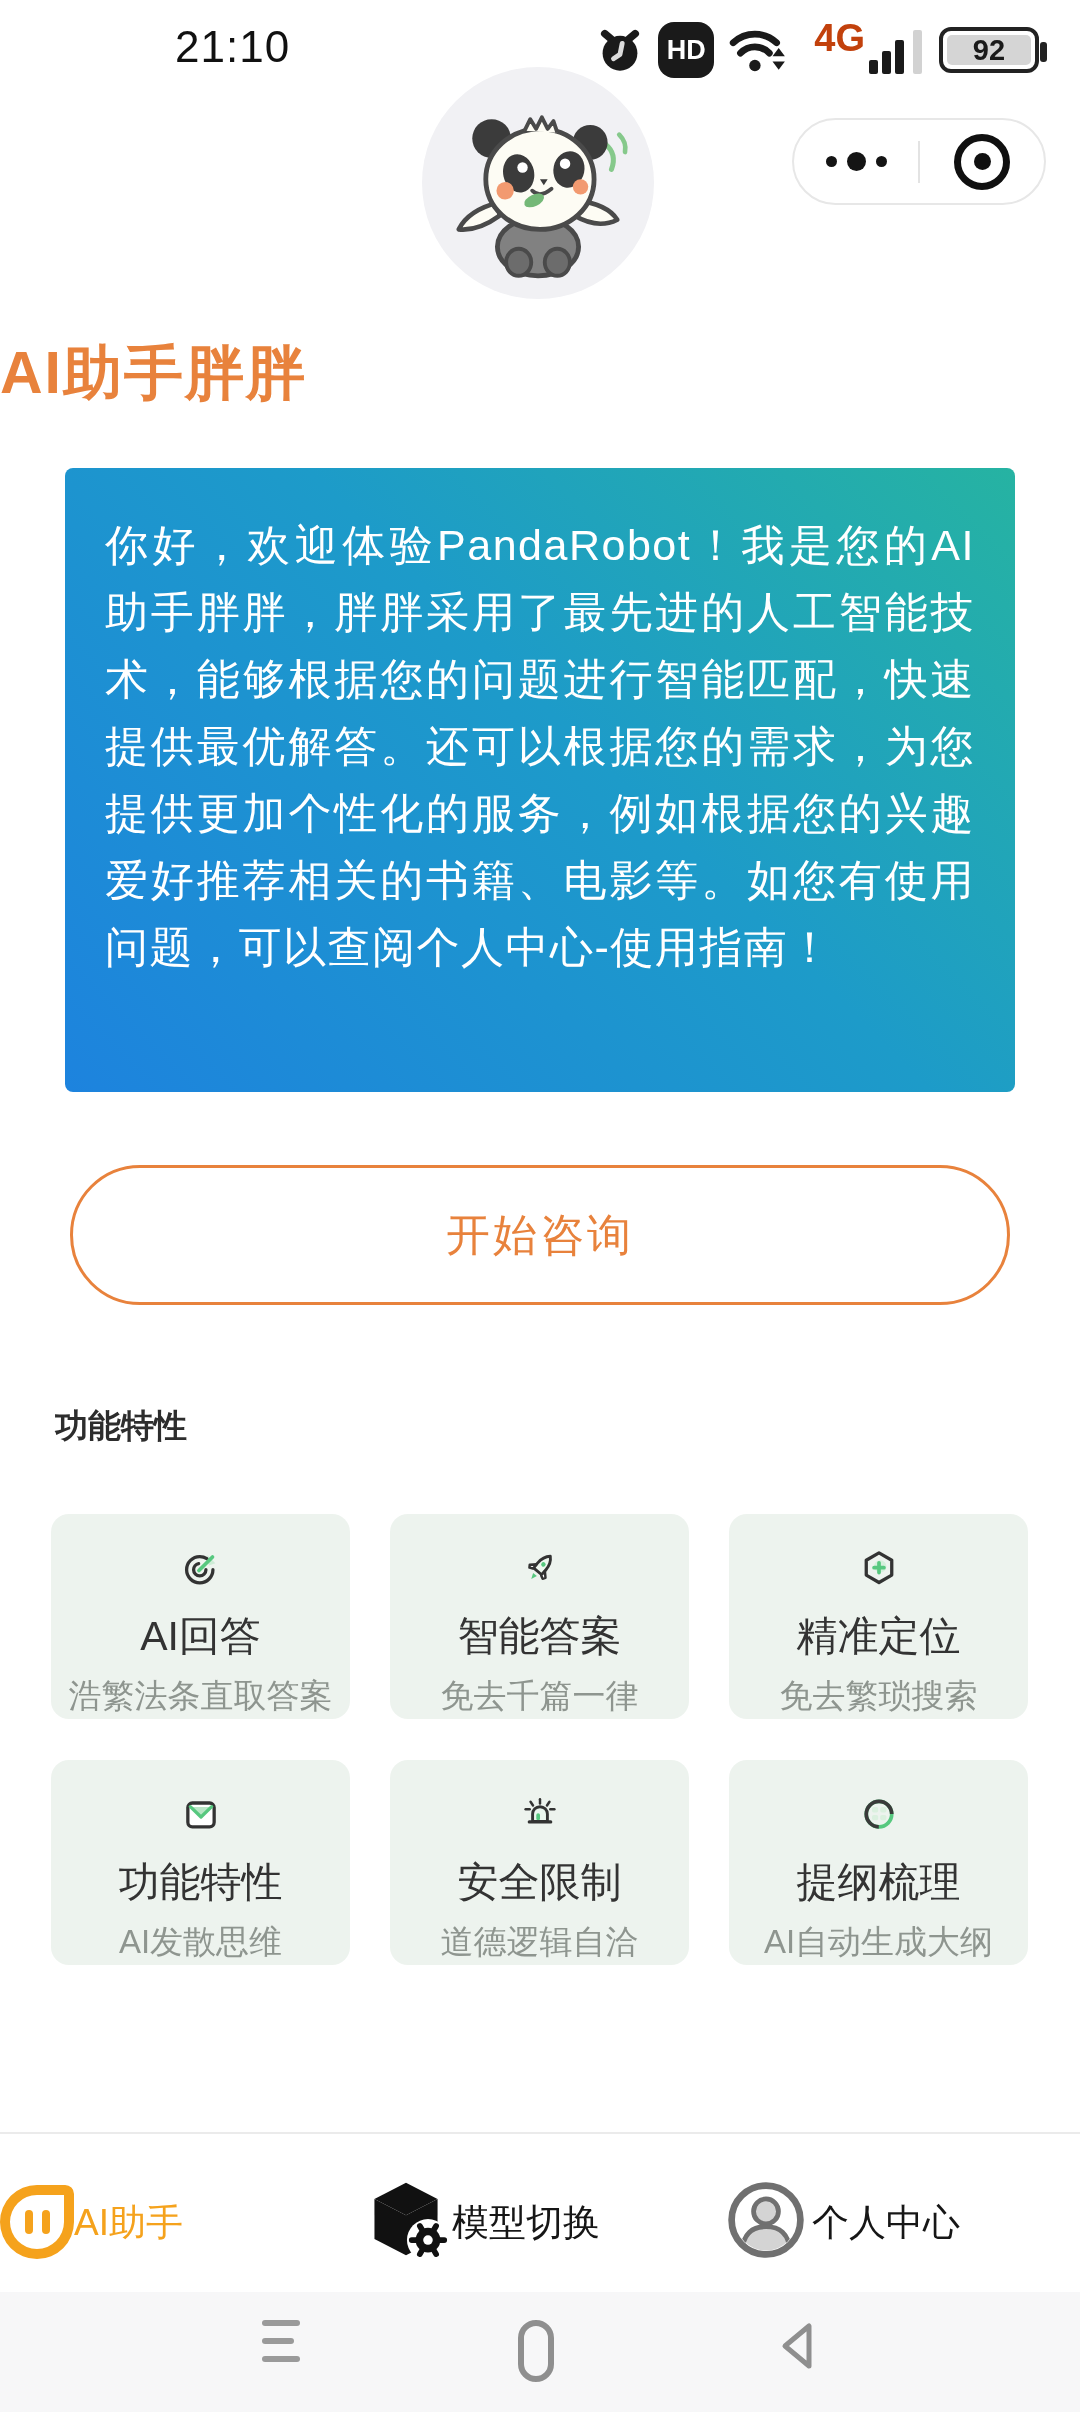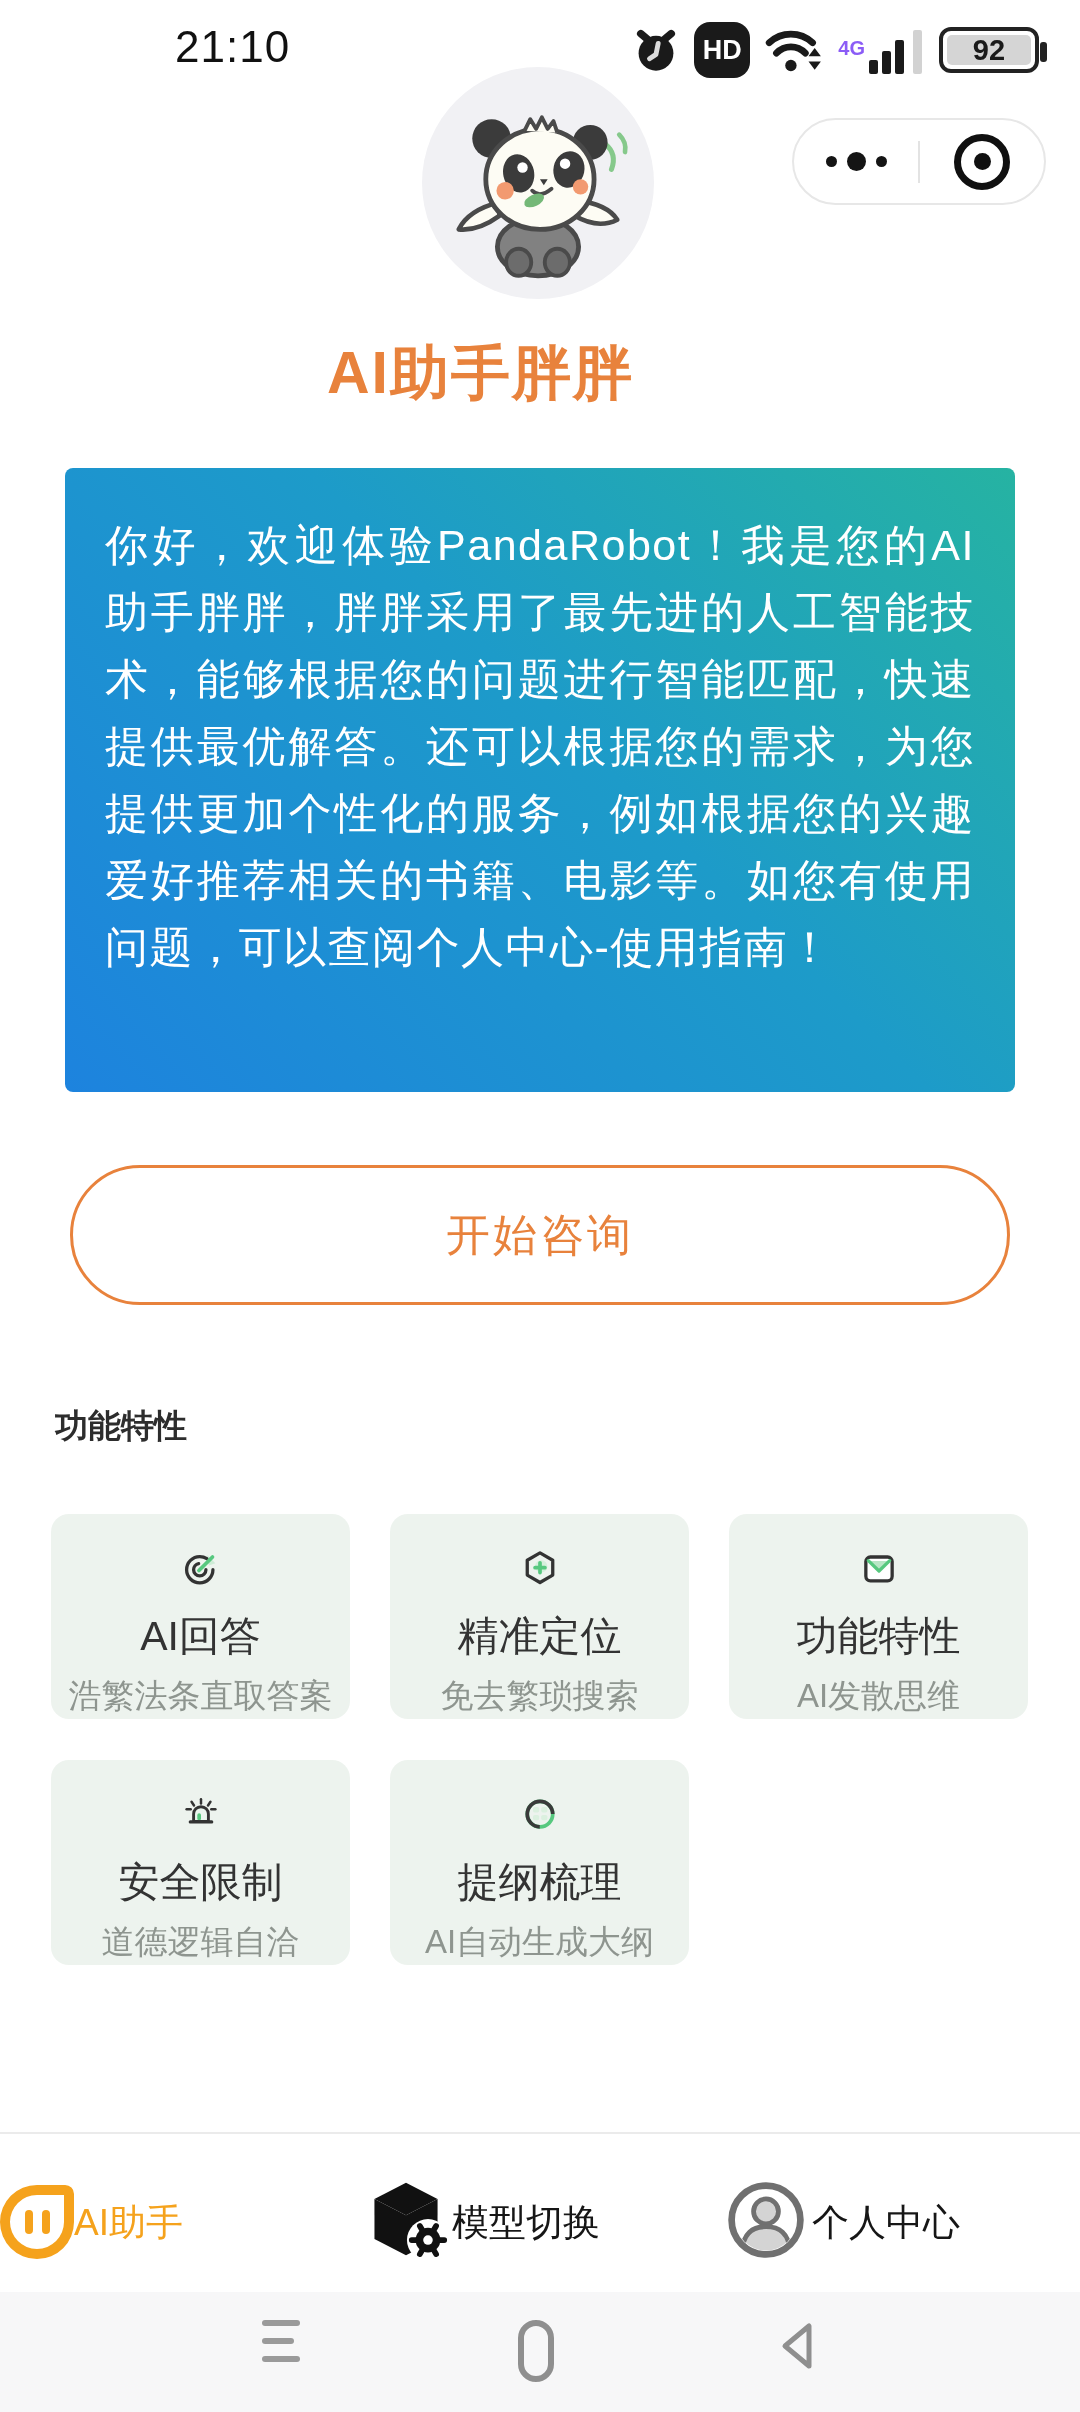--- a/index.html
+++ b/index.html
@@ -7,41 +7,41 @@
     position:relative;width:1080px;height:2412px;background:#ffffff;
     font-family:"Liberation Sans",sans-serif;overflow:hidden;
   }
   
   .status-bar{position:absolute;top:0;left:0;width:1080px;height:90px;}
   .time{position:absolute;left:175px;top:22px;font-size:44px;color:#111;letter-spacing:1px;}
   .status-icons{position:absolute;right:33px;top:24px;display:flex;align-items:center;gap:14px;height:52px;}
   .hd-badge{width:56px;height:56px;background:#1a1a1a;border-radius:16px;color:#fff;
     font-weight:bold;font-size:27px;display:flex;align-items:center;justify-content:center;}
   .sig-wrap{display:flex;align-items:flex-end;gap:4px;}
-  .sig-label{font-size:20px;font-weight:bold;color:#8b5cf6;transform:translateY(-14px);}
+  .sig-label{font-size:38px;font-weight:bold;color:#c2410c;transform:translateY(-14px);margin-left:12px;}
   .battery{position:relative;width:100px;height:46px;border:4px solid #222;border-radius:12px;box-sizing:border-box;margin-right:8px;font-weight:bold;}
   .battery .fill{position:absolute;inset:4px;background:#d5d5d5;border-radius:5px;}
   .battery .pct{position:absolute;inset:0;display:flex;align-items:center;justify-content:center;
     font-size:29px;color:#1a1a1a;}
   .battery .nub{position:absolute;right:-12px;top:11px;width:7px;height:20px;background:#222;border-radius:3px;}
   
   .capsule{position:absolute;top:118px;right:34px;width:254px;height:87px;background:#fff;
     border:2px solid #e7e7e7;border-radius:44px;display:flex;align-items:center;box-sizing:border-box;}
   .capsule-half{flex:1;display:flex;align-items:center;justify-content:center;gap:10px;height:100%;cursor:pointer;}
   .capsule-divider{width:2px;height:42px;background:#e3e3e3;}
   .dot{background:#141414;border-radius:50%;}
   .dot.small{width:11px;height:11px;}
   .dot.big{width:19px;height:19px;}
   .target-ring{width:42px;height:42px;border:7px solid #101010;border-radius:50%;
     display:flex;align-items:center;justify-content:center;}
   .target-dot{width:17px;height:17px;background:#101010;border-radius:50%;}
   
   .avatar{position:absolute;top:67px;left:422px;width:232px;height:232px;border-radius:50%;
     background:#f1f1f4;overflow:hidden;display:flex;align-items:center;justify-content:center;}
-  .app-title{position:absolute;top:334px;left:0;width:961px;margin:0;text-align:center;
+  .app-title{position:absolute;top:334px;left:0;width:961px;margin:0;text-align:left;
     font-size:59px;font-weight:bold;color:#e8823c;letter-spacing:2px;}
   
   .welcome-card{position:absolute;top:468px;left:65px;width:950px;height:624px;border-radius:8px;
     background:linear-gradient(225deg,#26b3a2 0%,#1d9bc9 45%,#1d83de 100%);
     box-sizing:border-box;padding:44px 40px;color:#ffffff;font-size:43px;line-height:67px;
     text-align:justify;letter-spacing:1.5px;}
   
   .start-btn{position:absolute;top:1165px;left:70px;width:940px;height:140px;background:#ffffff;
     border:3px solid #e8823c;border-radius:72px;color:#e8823c;font-size:44px;
     font-family:"Liberation Sans",sans-serif;letter-spacing:3px;cursor:pointer;}
@@ -168,20 +168,33 @@
       <svg class="ic" viewBox="0 0 90 90">
         <polygon points="60,12 80,32 64,38" fill="#cdecd6"></polygon>
         <circle cx="42" cy="48" r="32" fill="none" stroke="#333" stroke-width="8" stroke-linecap="round" stroke-dasharray="168 33"></circle>
         <circle cx="42" cy="48" r="15" fill="none" stroke="#333" stroke-width="8" stroke-linecap="round" stroke-dasharray="66 28"></circle>
         <line x1="40" y1="50" x2="73" y2="17" stroke="#57c87f" stroke-width="9" stroke-linecap="round"></line>
       </svg>
       <div class="ft">AI回答</div>
       <div class="fs">浩繁法条直取答案</div>
     </div>
 
+    <div class="fcard">
+      <svg class="ic" viewBox="0 0 90 90">
+        <g transform="rotate(40 45 45)">
+          <path d="M45 6 C54 14 58 26 58 38 L58 54 32 54 32 38 C32 26 36 14 45 6 Z" fill="#eef7ef" stroke="#333" stroke-width="7" stroke-linejoin="round"></path>
+          <circle cx="45" cy="32" r="5.5" fill="#57c87f"></circle>
+          <path d="M32 42 L20 54 24 60 32 56 Z" fill="#fff" stroke="#333" stroke-width="6" stroke-linejoin="round"></path>
+          <path d="M58 42 L70 54 66 60 58 56 Z" fill="#fff" stroke="#333" stroke-width="6" stroke-linejoin="round"></path>
+          <path d="M39 64 L45 78 51 64 Z" fill="#57c87f"></path>
+        </g>
+      </svg>
+      <div class="ft">智能答案</div>
+      <div class="fs">免去千篇一律</div>
+    </div>
 
     <div class="fcard">
       <svg class="ic" viewBox="0 0 90 90">
         <circle cx="48" cy="40" r="15" fill="#d5efdc"></circle>
         <polygon points="45,7 76,25 76,61 45,79 14,61 14,25" fill="none" stroke="#333" stroke-width="8" stroke-linejoin="round"></polygon>
         <line x1="33" y1="43" x2="57" y2="43" stroke="#57c87f" stroke-width="9" stroke-linecap="round"></line>
         <line x1="45" y1="31" x2="45" y2="55" stroke="#57c87f" stroke-width="9" stroke-linecap="round"></line>
       </svg>
       <div class="ft">精准定位</div>
       <div class="fs">免去繁琐搜索</div>

